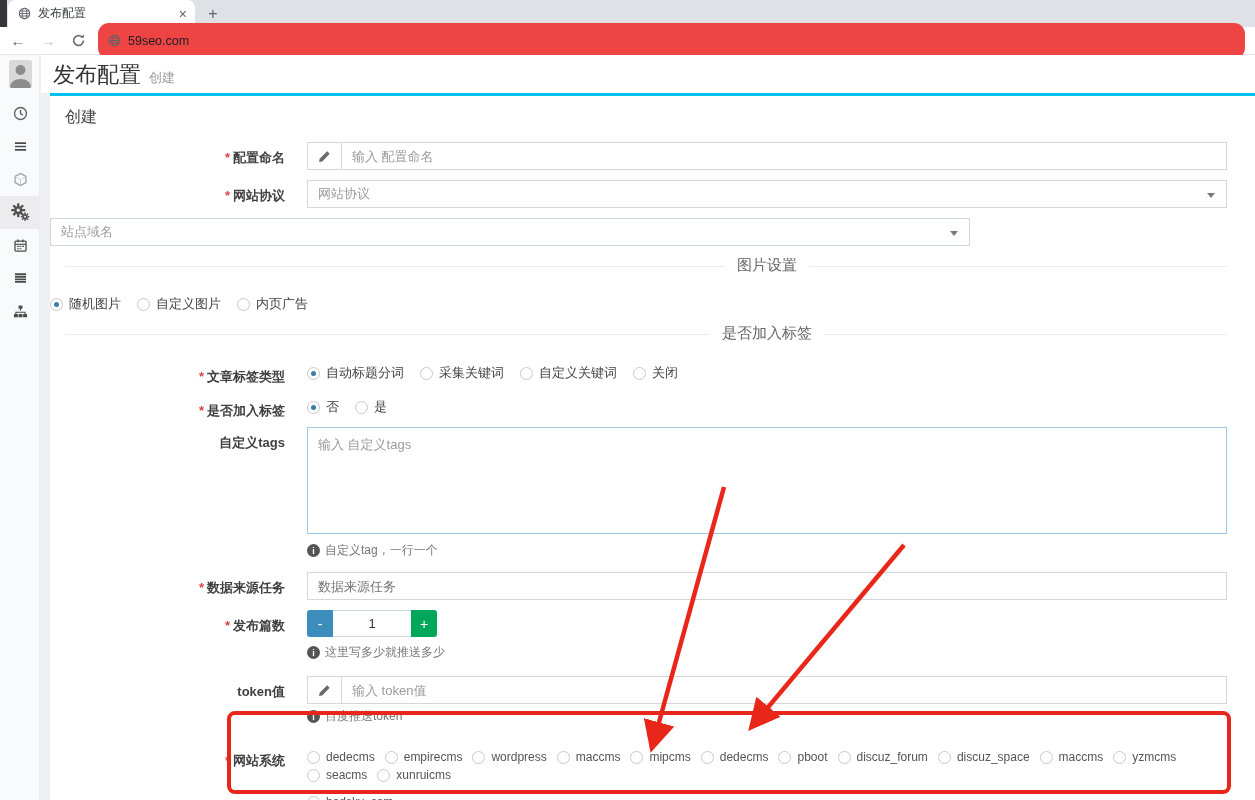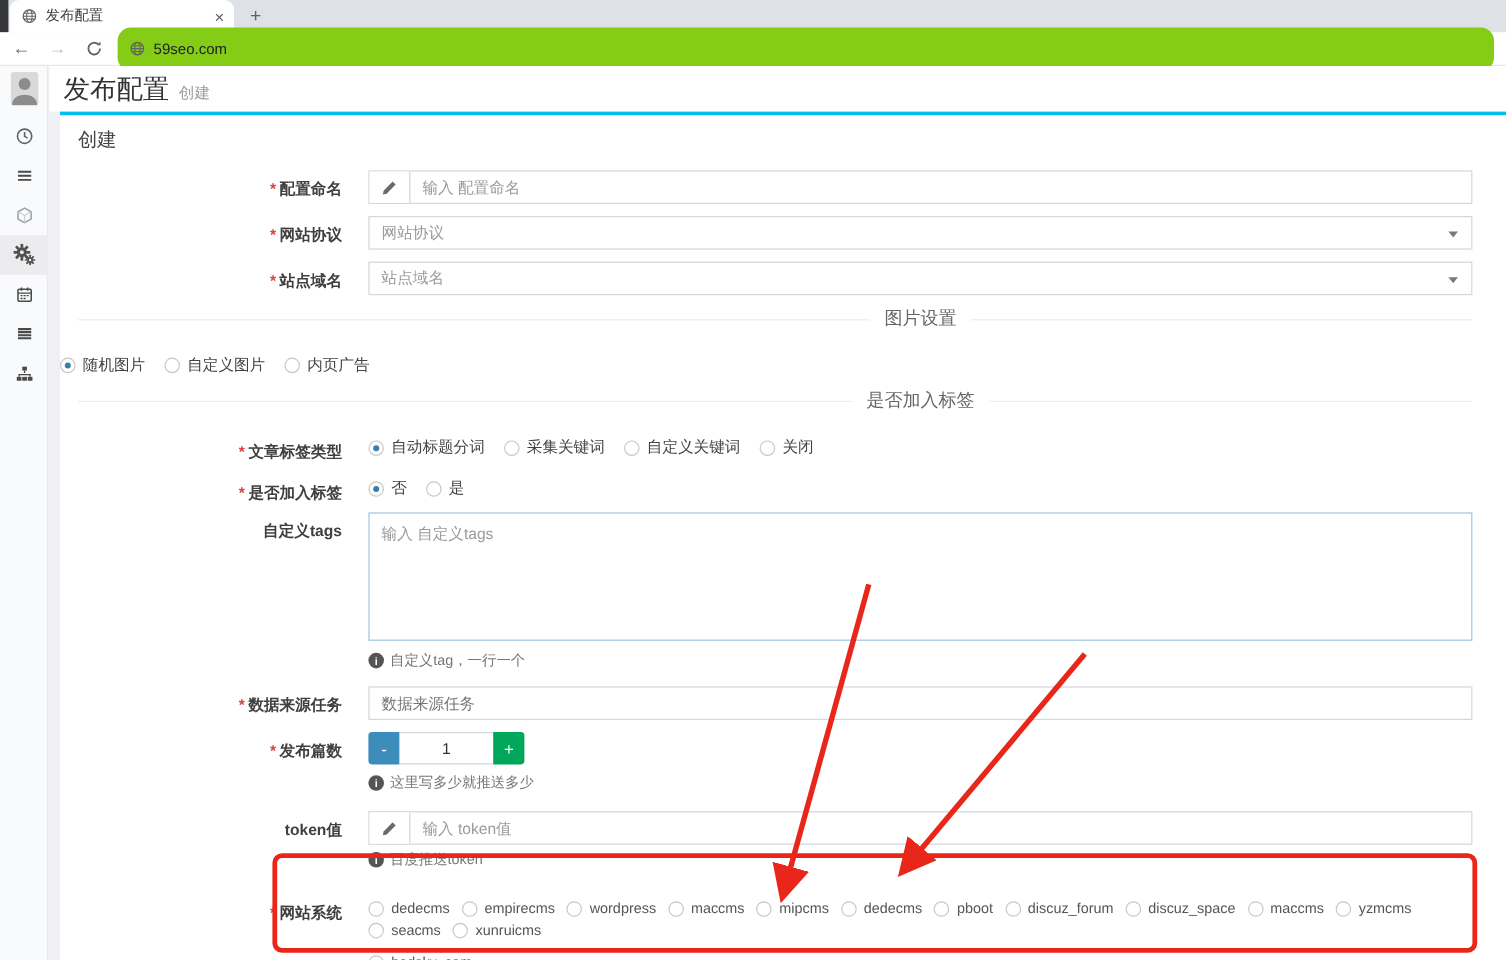--- a/index.html
+++ b/index.html
@@ -13,21 +13,21 @@
     border-radius:8px 8px 0 0; display:flex; align-items:center; padding:0 8px 0 10px; }
   .tab-title { flex:1; font-size:12px; color:#3c4043; margin-left:7px; white-space:nowrap; overflow:hidden; }
   .tab-close { font-size:14px; color:#5f6368; line-height:1; cursor:pointer; }
   .newtab { position:absolute; left:203px; top:4px; width:20px; height:20px; text-align:center;
     font-size:16px; color:#5f6368; line-height:20px; cursor:pointer; }
   .toolbar { position:absolute; left:0; top:27px; width:1255px; height:28px; background:#fff;
     border-bottom:1px solid #e4e6e8; display:flex; align-items:center; }
   .navbtn { width:24px; height:24px; display:flex; align-items:center; justify-content:center;
     margin-left:6px; font-size:15px; color:#5f6368; }
   .navbtn.disabled { color:#c0c3c7; }
-  .omnibox { height:36px; flex:1; margin:0 10px 0 8px; background:#84cc16; border-radius:11px;
+  .omnibox { height:36px; flex:1; margin:0 10px 0 8px; background:#ef4444; border-radius:11px;
     display:flex; align-items:center; padding:0 10px; }
   .url { font-size:12.5px; color:#202124; margin-left:7px; }
 
   
   .sidebar { position:absolute; left:0; top:55px; width:40px; height:745px; background:#f9fafb;
     border-right:1px solid #e8eaed; }
   .avatar { position:absolute; left:9px; top:5px; width:23px; height:28px; border-radius:3px;
     overflow:hidden; background:#e7e7e7; }
   .snav { position:absolute; left:0; top:42px; width:40px; }
   .sitem { width:40px; height:33px; display:flex; align-items:center; justify-content:center; cursor:pointer; }
@@ -233,21 +233,20 @@
     <div class="flabel"><span class="req">*</span><span>网站协议</span></div>
     <div class="fctrl">
         <div class="select">
       <span class="ph">网站协议</span>
       <span class="caret"></span>
     </div>
       </div>
   </div>
 
   <div class="arow" style="top:122px">
-    <div class="flabel"><span class="req">*</span><span>站点域名</span></div>
     <div class="fctrl">
         <div class="select">
       <span class="ph">站点域名</span>
       <span class="caret"></span>
     </div>
       </div>
   </div>
 
   <div class="section" style="top:160px">
     <div class="line"></div>

